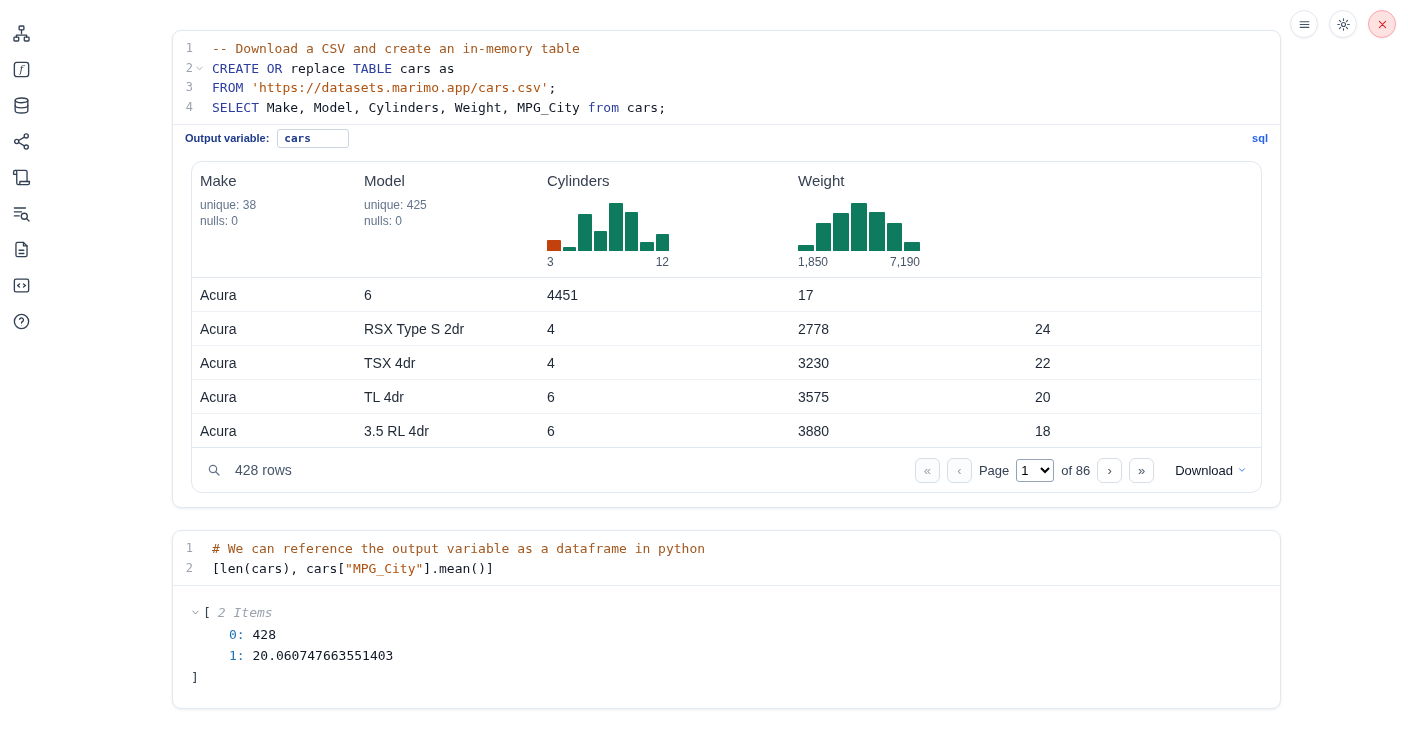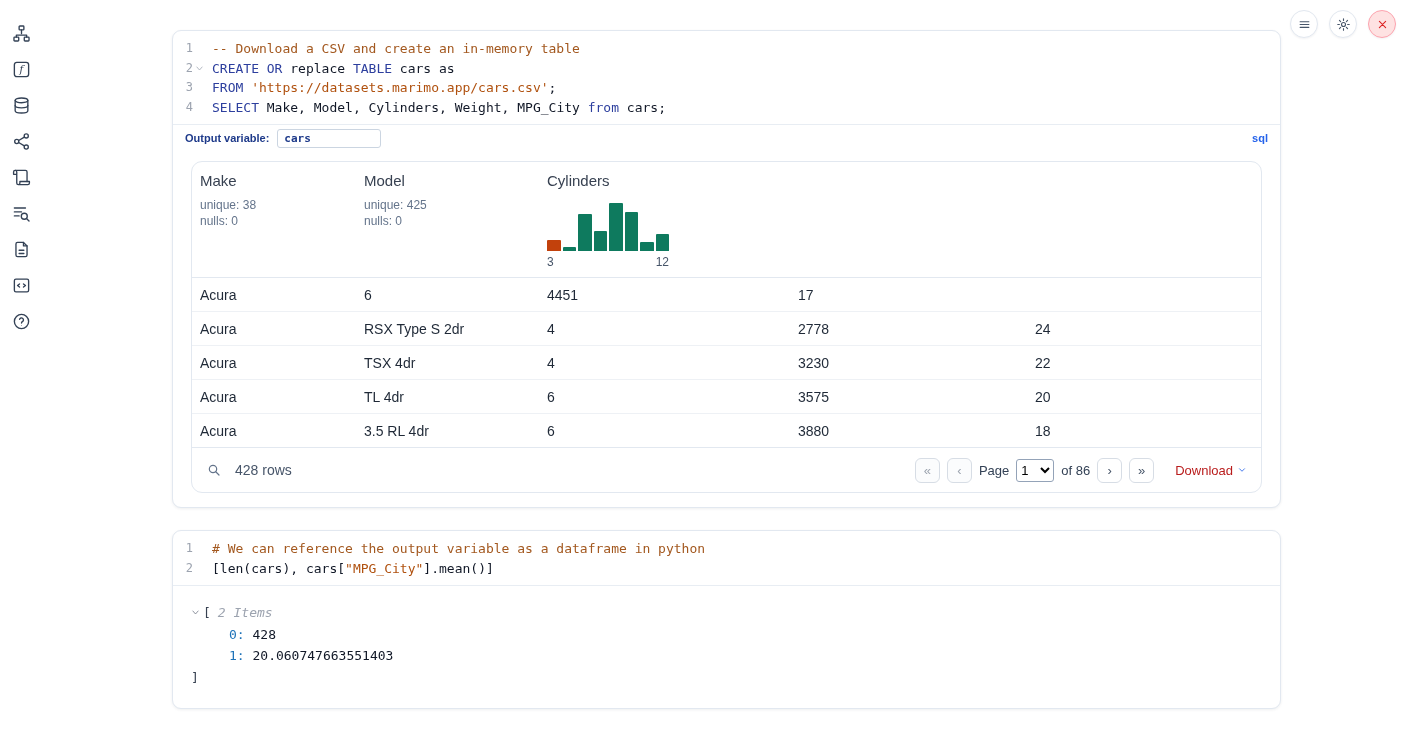--- a/index.html
+++ b/index.html
@@ -29,21 +29,21 @@
   .fold svg{width:9px;height:9px;stroke:#9ca3af;fill:none;stroke-width:2;stroke-linecap:round}
   .src{padding-left:7px;white-space:pre;color:#111827}
   .tok-comment{color:#a3581f}
   .tok-keyword{color:#2d3f9e}
   .tok-string{color:#b0510f}
   .tok-plain{color:#111827}
 
   
   .outvar{display:flex;align-items:center;height:27px;border-top:1px solid #e8edf3;padding:0 12px;gap:8px}
   .outvar-label{font-size:11px;font-weight:bold;color:#1e3a8a}
-  .outvar-input{width:104px;height:19px;border:1px solid #cbd5e1;border-radius:3px;font-size:11px;font-weight:bold;color:#1e3a8a;padding:0 6px;font-family:"DejaVu Sans Mono",monospace}
+  .outvar-input{width:72px;height:19px;border:1px solid #cbd5e1;border-radius:3px;font-size:11px;font-weight:bold;color:#1e3a8a;padding:0 6px;font-family:"DejaVu Sans Mono",monospace}
   .lang-badge{margin-left:auto;font-size:11px;color:#2563eb;font-weight:bold;cursor:pointer}
 
   
   .table-wrap{padding:10px 18px 14px}
   .dtable{border:1px solid #e2e8f0;border-radius:11px;overflow:hidden}
   .tgrid{display:grid;grid-template-columns:164px 183px 251px 237px 1fr}
   .thead{border-bottom:1px solid #e2e8f0}
   .th-cell{padding:10px 8px 8px;display:flex;flex-direction:column}
   .th-label{font-size:15px;color:#374151;margin-bottom:8px}
   .th-content{height:72px;display:flex;flex-direction:column}
@@ -58,21 +58,21 @@
 
   
   .tfoot{display:flex;align-items:center;justify-content:space-between;height:44px;padding:0 14px}
   .tfoot-left{display:flex;align-items:flex-end;gap:13px;color:#475569;font-size:14px}
   .search-btn{display:flex;cursor:pointer;color:#64748b}
   .search-btn svg{width:16px;height:16px;stroke:currentColor;fill:none;stroke-width:1.8;stroke-linecap:round}
   .tfoot-right{display:flex;align-items:center;gap:7px;font-size:13px;color:#334155}
   .pg-btn{width:25px;height:25px;border:1px solid #d7dde5;background:#fff;border-radius:6px;color:#475569;font-size:13px;cursor:pointer;display:flex;align-items:center;justify-content:center;line-height:1}
   .pg-muted{color:#9ca3af;background:#fbfcfd}
   .page-select{height:23px;min-width:38px;border:1px solid #94a3b8;border-radius:3px;font-size:13px;background:#fff;cursor:pointer}
-  .download{color:#b91c1c;font-size:13px;margin-left:14px;display:flex;align-items:center;gap:4px;cursor:pointer}
+  .download{color:#0f172a;font-size:13px;margin-left:14px;display:flex;align-items:center;gap:4px;cursor:pointer}
   .download svg{width:10px;height:10px;stroke:#2563eb;fill:none;stroke-width:2;stroke-linecap:round}
 
   
   .out-block{border-top:1px solid #e8edf3;padding:16px 18px 20px;font-family:"DejaVu Sans Mono",monospace;font-size:13px;color:#111827}
   .tree-line{line-height:21.5px;display:flex;align-items:center}
   .tree-chevron{width:12px;display:flex;align-items:center;cursor:pointer}
   .tree-chevron svg{width:9px;height:9px;stroke:#6b7280;fill:none;stroke-width:2;stroke-linecap:round}
   .bracket{color:#374151}
   .items-label{color:#9ca3af;font-style:italic;margin-left:7px}
   .tree-entry{padding-left:38px;line-height:21.5px}
@@ -226,20 +226,38 @@
                   <div class="bar" style="height: 37px; background: rgb(14, 122, 94);"></div>
                   <div class="bar" style="height: 20px; background: rgb(14, 122, 94);"></div>
                   <div class="bar" style="height: 48px; background: rgb(14, 122, 94);"></div>
                   <div class="bar" style="height: 39px; background: rgb(14, 122, 94);"></div>
                   <div class="bar" style="height: 9px; background: rgb(14, 122, 94);"></div>
                   <div class="bar" style="height: 17px; background: rgb(14, 122, 94);"></div>
                 </div>
                 <div class="hist-labels">
                   <span>3</span>
                   <span>12</span>
+                </div>
+              </div>
+            </div>
+            <div class="th-cell">
+              <div class="th-label">Weight</div>
+              <div class="th-content">
+                <div class="hist">
+                  <div class="bar" style="height: 6px; background: rgb(14, 122, 94);"></div>
+                  <div class="bar" style="height: 28px; background: rgb(14, 122, 94);"></div>
+                  <div class="bar" style="height: 38px; background: rgb(14, 122, 94);"></div>
+                  <div class="bar" style="height: 48px; background: rgb(14, 122, 94);"></div>
+                  <div class="bar" style="height: 39px; background: rgb(14, 122, 94);"></div>
+                  <div class="bar" style="height: 28px; background: rgb(14, 122, 94);"></div>
+                  <div class="bar" style="height: 9px; background: rgb(14, 122, 94);"></div>
+                </div>
+                <div class="hist-labels">
+                  <span>1,850</span>
+                  <span>7,190</span>
                 </div>
               </div>
             </div>
           </div>
         <div class="tbody" id="tbody">
             <div class="trow tgrid">
               <div class="tcell">Acura</div>
               <div class="tcell">6</div>
               <div class="tcell">4451</div>
               <div class="tcell">17</div>

